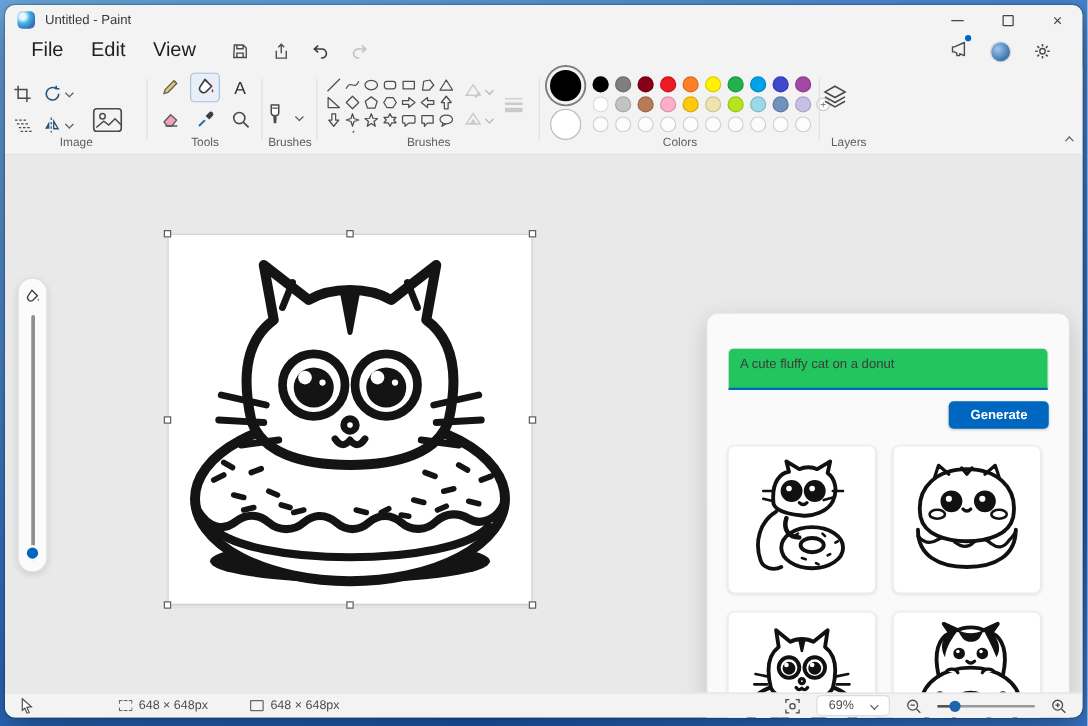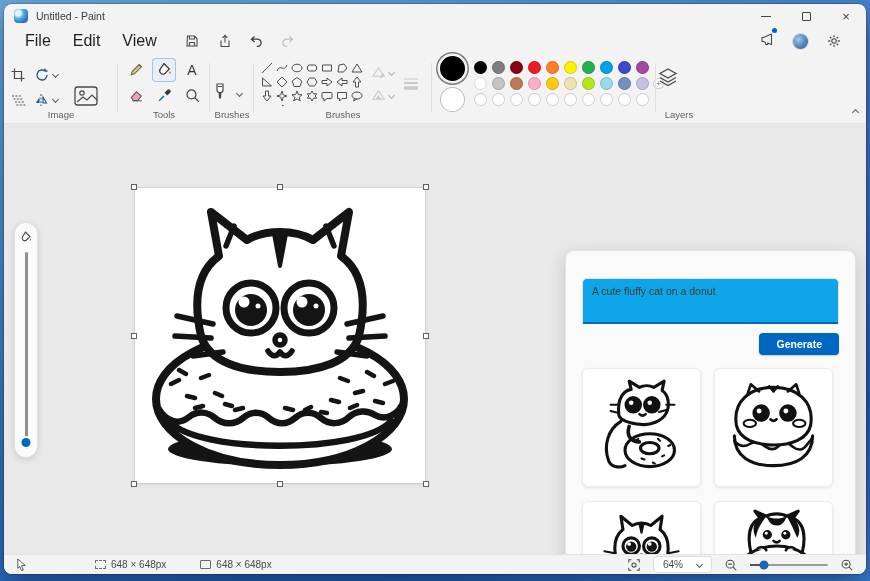--- a/index.html
+++ b/index.html
@@ -104,21 +104,21 @@
 .canvas svg { width:100%; height:100%; display:block; }
 .hd { position:absolute; width:6px; height:6px; background:#fff; border:1px solid #606060; }
 
 
 .cpanel { position:absolute; left:561px; top:126px; width:291px; height:415px;
   background:#fafafa; border:1px solid #e3e3e3; border-radius:9px;
   box-shadow:0 6px 18px rgba(0,0,0,.16); padding:14px 16px; }
 .cpanel-head { display:flex; align-items:center; }
 .cpanel-title { font-size:14px; font-weight:700; color:#1a1a1a; letter-spacing:.1px; }
 .cpanel-head .hicons { margin-left:auto; display:flex; align-items:center; gap:16px; color:#555; }
-.prompt-box { margin-top:13px; height:46px; background:#0ea5e9; border:1px solid #e6e6e6;
+.prompt-box { margin-top:13px; height:34px; background:#22c55e; border:1px solid #e6e6e6;
   border-bottom:2px solid #0067c0; border-radius:5px 5px 2px 2px; padding:6px 9px; }
 .prompt-box textarea { width:100%; height:100%; border:none; outline:none; resize:none;
   font-family:inherit; font-size:10.5px; color:#3c3c3c; background:transparent; }
 .gen-row { display:flex; justify-content:flex-end; margin-top:9px; }
 .gen-btn { background:#0067c0; color:#fff; font-size:10.5px; font-weight:600;
   padding:5px 17px; border:none; border-radius:4px; box-shadow:0 1px 2px rgba(0,0,0,.2); }
 .thumbs { margin-top:13px; display:grid; grid-template-columns:repeat(2,119px); gap:14px 13px; }
 .thumb { width:119px; height:119px; background:#fff; border:1px solid #ececec; border-radius:6px;
   box-shadow:0 1px 3px rgba(0,0,0,.09); padding:7px; }
 .thumb svg { width:100%; height:100%; display:block; }
@@ -459,20 +459,21 @@
           <span class="swatch empty"></span>
           <span class="swatch empty"></span>
           <span class="swatch empty"></span>
           <span class="swatch empty"></span>
           <span class="swatch empty"></span>
         </div>
       <span class="wheel-wrap">
         <span class="color-wheel"></span>
         <span class="wheel-plus">+</span>
       </span>
+      <div class="rlabel">Colors</div>
     </div>
 
 
     <div class="rgroup g-layers">
       <svg width="24" height="24" viewBox="0 0 24 24">
           <path d="M12 4l8 4.5-8 4.5-8-4.5z" fill="none" stroke="#4a4a4a" stroke-width="1.3"></path>
           <path d="M4 12.5l8 4.5 8-4.5 M4 16l8 4.5 8-4.5" fill="none" stroke="#4a4a4a" stroke-width="1.3"></path>
         </svg>
       <div class="rlabel">Layers</div>
     </div>
@@ -649,21 +650,21 @@
     <div class="sb-group sb-gap">
       <span class="sb-solid-rect"></span>
       <span>648 × 648px</span>
     </div>
     <div class="sb-right">
       <svg width="14" height="14" viewBox="0 0 16 16">
           <path d="M2 5V2h3 M11 2h3v3 M14 11v3h-3 M5 14H2v-3" fill="none" stroke="#4a4a4a" stroke-width="1.2"></path>
           <circle cx="8" cy="8" r="2.4" fill="none" stroke="#4a4a4a" stroke-width="1.2"></circle>
         </svg>
       <span class="zoom-box">
-        <span>64%</span>
+        <span>69%</span>
         <span class="chev"></span>
       </span>
       <svg width="14" height="14" viewBox="0 0 16 16">
           <circle cx="7" cy="7" r="4.5" fill="none" stroke="#4a4a4a" stroke-width="1.2"></circle>
           <path d="M10.5 10.5L14 14 M5 7h4" stroke="#4a4a4a" stroke-width="1.2"></path>
         </svg>
       <span class="zslider">
           <span class="zfill"></span>
           <span class="zthumb"></span>
         </span>

